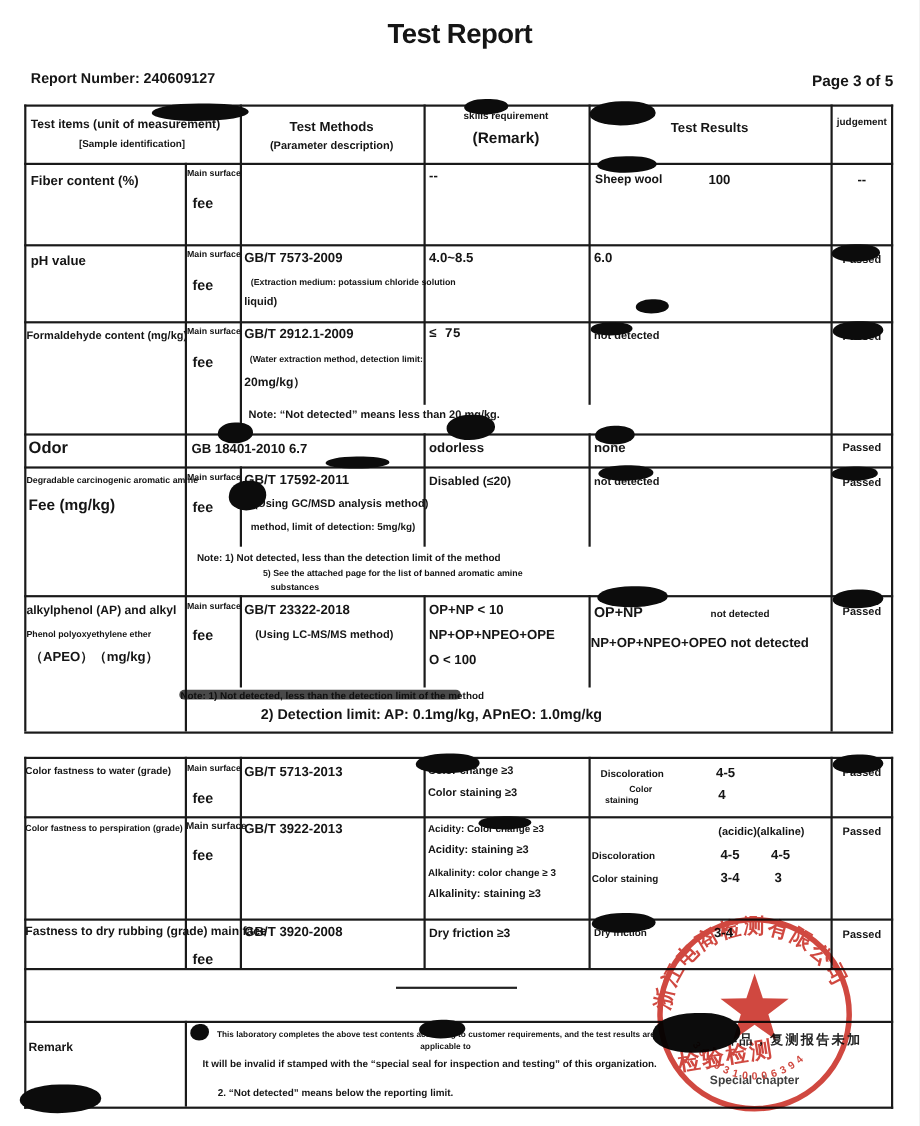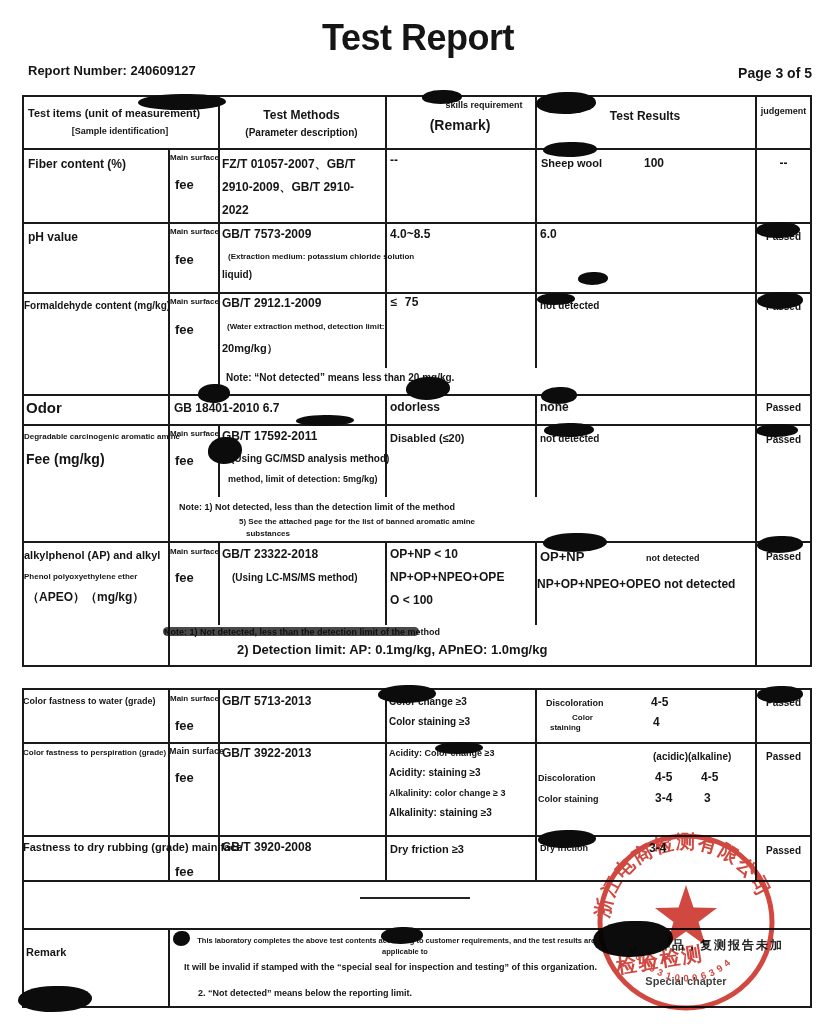--- a/index.html
+++ b/index.html
@@ -3,21 +3,21 @@
 <meta charset="utf-8">
 <style>
   html,body{margin:0;padding:0;background:#e8e8e8;}
   .page{position:relative;width:836px;height:1024px;background:#ffffff;margin:0 auto;
         font-family:"Liberation Sans",sans-serif;color:#151515;overflow:hidden;}
   .t{position:absolute;font-weight:700;color:#151515;white-space:nowrap;line-height:1.2;z-index:2;}
   .w{white-space:normal;}
   .c{text-align:center;}
   .f8{font-size:8px}.f9{font-size:9px}.f10{font-size:10px}.f11{font-size:11px}
   .f12{font-size:12px}.f13{font-size:13px}.f14{font-size:14px}.f15{font-size:15px}
-  .title{font-size:36px;letter-spacing:-0.5px;}
+  .title{font-size:25px;letter-spacing:-0.5px;}
   .hl{position:absolute;height:2px;background:#1a1a1a;z-index:1;}
   .vl{position:absolute;width:2px;background:#1a1a1a;z-index:1;}
   .blob{position:absolute;background:#0c0c0c;z-index:3;
         border-radius:50% 42% 55% 48% / 55% 48% 52% 45%;}
   .sep{position:absolute;height:2px;background:#222;z-index:2;}
 </style>
 </head>
 <body>
 
 <div class="page">
@@ -60,29 +60,28 @@
   <div class="vl" style="left:535px;top:394px;height:103px;"></div>
   <div class="vl" style="left:535px;top:541px;height:84px;"></div>
   <div class="vl" style="left:535px;top:688px;height:192px;"></div>
   <div class="vl" style="left:755px;top:95px;height:570px;"></div>
   <div class="vl" style="left:755px;top:688px;height:192px;"></div>
 
   <div class="t f11" style="left:28px;top:107px;">Test items (unit of measurement)</div>
   <div class="t f9 c" style="left:22px;top:126px;width:196px;">[Sample identification]</div>
   <div class="t f12 c" style="left:218px;top:108px;width:167px;">Test Methods</div>
   <div class="t f10 c" style="left:218px;top:127px;width:167px;">(Parameter description)</div>
-  <div class="t f9 c" style="left:385px;top:100px;width:150px;padding-left:24px;">skills requirement</div>
+  <div class="t f9 c" style="left:385px;top:100px;width:150px;">skills requirement</div>
   <div class="t f14 c" style="left:385px;top:117px;width:150px;">(Remark)</div>
   <div class="t f12 c" style="left:535px;top:109px;width:220px;">Test Results</div>
   <div class="t f9 c" style="left:755px;top:106px;width:57px;">judgement</div>
 
   <div class="t f12" style="left:28px;top:157px;">Fiber content (%)</div>
   <div class="t f8" style="left:170px;top:153px;">Main surface</div>
   <div class="t f13" style="left:175px;top:177px;">fee</div>
-  <div class="t f12 w" style="left:222px;top:153px;width:158px;line-height:1.9;">FZ/T 01057-2007、GB/T 2910-2009、GB/T 2910-2022</div>
   <div class="t f12" style="left:390px;top:153px;">--</div>
   <div class="t f11" style="left:541px;top:157px;">Sheep wool</div>
   <div class="t f12" style="left:644px;top:156px;">100</div>
   <div class="t f12 c" style="left:755px;top:156px;width:57px;">--</div>
 
   <div class="t f12" style="left:28px;top:230px;">pH value</div>
   <div class="t f8" style="left:170px;top:227px;">Main surface</div>
   <div class="t f13" style="left:175px;top:252px;">fee</div>
   <div class="t f12" style="left:222px;top:227px;">GB/T 7573-2009</div>
   <div class="t f8" style="left:228px;top:252px;">(Extraction medium: potassium chloride solution</div>

